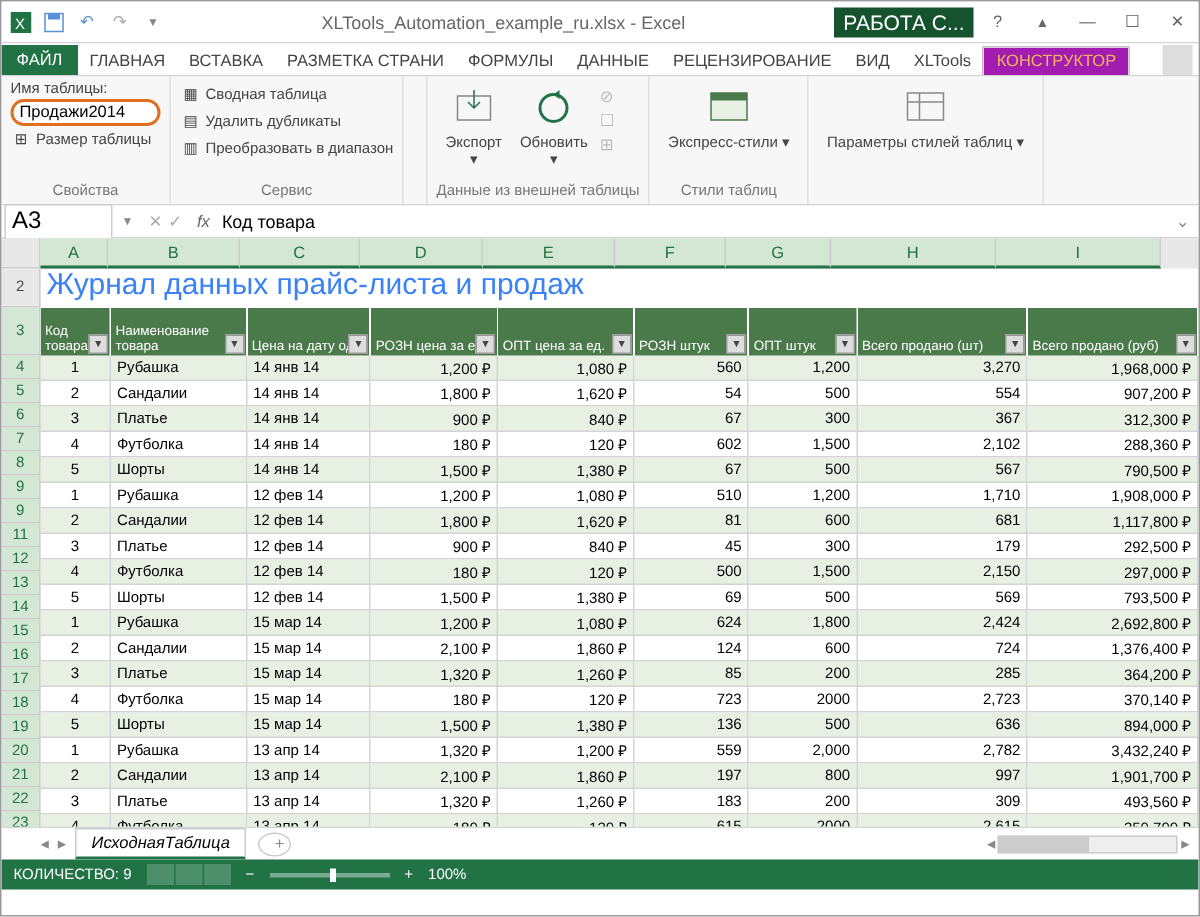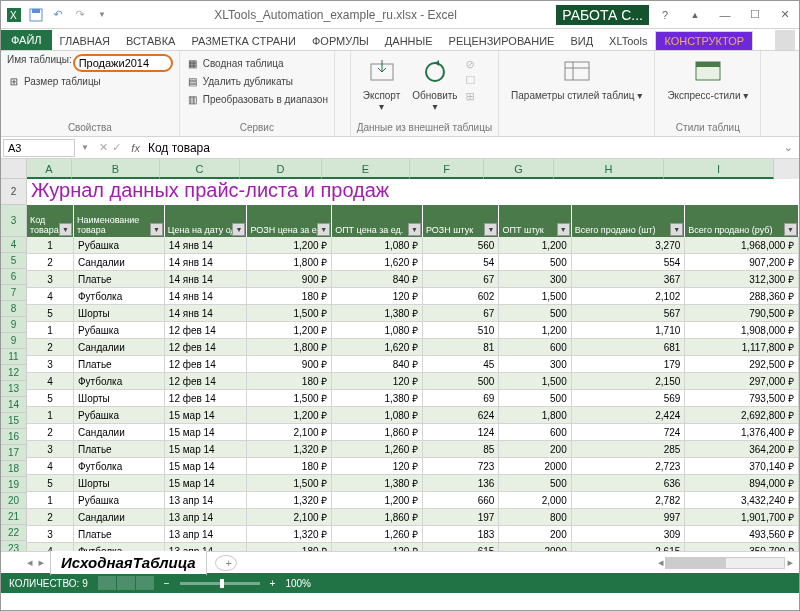--- a/index.html
+++ b/index.html
@@ -10,67 +10,67 @@
 .qat-icon { width: 18px; height: 18px; display: flex; align-items: center; justify-content: center; }
 .title-center { flex: 1; text-align: center; color: #666; font-size: 12px; }
 .title-right { display: flex; align-items: center; gap: 2px; }
 .context-tab { background: #14532d; color: #fff; padding: 2px 6px; font-size: 14px; }
 .win-btn { width: 28px; height: 20px; display: flex; align-items: center; justify-content: center; color: #666; }
 .user-pic { width: 20px; height: 20px; background: #ddd; margin-right: 4px; }
 
 .tabs { height: 22px; background: #fff; display: flex; align-items: flex-end; border-bottom: 1px solid #d4d4d4; }
 .tab { padding: 3px 8px; font-size: 11px; color: #444; cursor: pointer; }
 .tab.file { background: #217346; color: #fff; padding: 4px 10px; }
-.tab.active { background: #6d28d9; border: 1px solid #d4d4d4; border-bottom: none; color: #f0b060; }
+.tab.active { background: #a21caf; border: 1px solid #d4d4d4; border-bottom: none; color: #f0b060; }
 
 .ribbon { height: 86px; background: #f7f7f7; display: flex; border-bottom: 1px solid #d4d4d4; }
 .ribbon-group { border-right: 1px solid #e0e0e0; padding: 3px 6px; display: flex; flex-direction: column; }
 .ribbon-group-content { flex: 1; }
 .ribbon-group-label { text-align: center; color: #777; font-size: 10px; padding-top: 2px; }
-.prop-field { display: flex; flex-direction: row; gap: 1px; }
+.prop-field { display: flex; flex-direction: column; gap: 1px; }
 .prop-label { font-size: 10px; color: #444; }
 .prop-input { width: 100px; border: 2px solid #e07020; border-radius: 10px; padding: 1px 4px; font-size: 11px; background: #fff; }
 .prop-link { display: flex; align-items: center; gap: 3px; color: #444; font-size: 10px; padding: 2px 0; }
 .prop-link .ico { width: 14px; height: 14px; display: inline-flex; align-items: center; justify-content: center; }
 .big-btn { display: flex; flex-direction: column; align-items: center; padding: 2px 6px; gap: 2px; }
 .big-btn .ico { width: 32px; height: 32px; display: flex; align-items: center; justify-content: center; }
 .big-btn .lbl { font-size: 10px; text-align: center; color: #444; line-height: 1.1; }
 .group-h { display: flex; align-items: flex-start; }
 
 .formula-bar { height: 22px; display: flex; align-items: center; border-bottom: 1px solid #d4d4d4; background: #fff; }
-.name-box { width: 72px; border: 1px solid #ccc; padding: 2px 4px; font-size: 11px; margin: 0 2px; }
+.name-box { width: 72px; border: 1px solid #ccc; padding: 2px 4px; font-size: 16px; margin: 0 2px; }
 .fb-btns { display: flex; gap: 4px; padding: 0 6px; color: #aaa; }
 .fx-label { font-style: italic; color: #666; padding: 0 4px; }
 .fb-input { flex: 1; border: none; padding: 2px 4px; font-size: 12px; }
 
 .grid-area { height: 392px; overflow: hidden; position: relative; }
 .corner { width: 26px; height: 20px; background: #e8e8e8; border-right: 1px solid #ccc; border-bottom: 1px solid #ccc; position: absolute; top: 0; left: 0; }
 .col-headers { position: absolute; top: 0; left: 26px; right: 0; height: 20px; display: flex; background: #e8e8e8; }
 .col-h { border-right: 1px solid #ccc; border-bottom: 1px solid #ccc; text-align: center; font-size: 11px; color: #444; line-height: 20px; flex-shrink: 0; }
 .col-h.sel { background: #d4e6d4; color: #217346; border-bottom: 2px solid #217346; }
 .row-headers { position: absolute; top: 20px; left: 0; width: 26px; }
 .row-h { height: 16px; border-right: 1px solid #ccc; border-bottom: 1px solid #ccc; background: #e8e8e8; text-align: center; font-size: 10px; color: #444; line-height: 16px; }
 .row-h.sel { background: #d4e6d4; color: #217346; }
 .row-h.first { height: 26px; line-height: 26px; }
 .row-h.hdr { height: 32px; line-height: 32px; }
 
 .cells { position: absolute; top: 20px; left: 26px; right: 0; }
-.big-title { height: 26px; font-size: 20px; color: #a21caf; padding: 0 4px; white-space: nowrap; font-weight: 300; }
+.big-title { height: 26px; font-size: 20px; color: #3b82f6; padding: 0 4px; white-space: nowrap; font-weight: 300; }
 .tbl { border-collapse: collapse; width: 100%; table-layout: fixed; }
 .tbl th { background: #4a7a4a; color: #fff; font-size: 9px; font-weight: normal; text-align: left; padding: 2px 3px; height: 32px; border-right: 1px solid #fff; position: relative; vertical-align: bottom; }
 .tbl th .drop { position: absolute; right: 1px; bottom: 1px; width: 13px; height: 13px; background: #ddd; border: 1px solid #999; font-size: 7px; line-height: 11px; text-align: center; color: #444; }
 .tbl td { font-size: 10px; padding: 1px 4px; height: 16px; border-right: 1px solid #d4d4d4; border-bottom: 1px solid #d4d4d4; white-space: nowrap; overflow: hidden; }
 .tbl tr.band td { background: #e8f0e4; }
 .tbl tr.nob td { background: #fff; }
 .tbl td.r { text-align: right; }
 .tbl td.c { text-align: center; }
 
 .sheet-tabs { height: 22px; background: #fff; display: flex; align-items: center; border-top: 1px solid #d4d4d4; padding-left: 20px; }
 .nav-arrows { display: flex; gap: 6px; padding: 0 6px; color: #888; }
-.sheet-tab { padding: 3px 10px; font-size: 15px; background: #fff; border: 1px solid #ccc; border-bottom: 2px solid #217346; font-weight: bold; font-style: italic; }
+.sheet-tab { padding: 3px 10px; font-size: 11px; background: #fff; border: 1px solid #ccc; border-bottom: 2px solid #217346; font-weight: normal; font-style: italic; }
 .add-sheet { padding: 0 10px; color: #888; width: 16px; height: 16px; border: 1px solid #ccc; border-radius: 50%; text-align: center; margin-left: 8px; line-height: 14px; }
 .hscroll { flex: 1; display: flex; justify-content: flex-end; align-items: center; gap: 2px; padding-right: 6px; }
 .hscroll-track { width: 120px; height: 12px; background: #eee; border: 1px solid #ccc; position: relative; }
 .hscroll-thumb { position: absolute; left: 0; width: 60px; height: 100%; background: #ccc; }
 
 .status-bar { height: 20px; background: #217346; color: #fff; display: flex; align-items: center; font-size: 10px; padding: 0 8px; }
 .status-left { flex: 1; }
 .status-right { display: flex; align-items: center; gap: 10px; }
 .view-btns { display: flex; gap: 1px; }
 .view-btn { width: 18px; height: 14px; background: rgba(255,255,255,0.2); }
@@ -177,43 +177,43 @@
         <span>⊞</span>
       </div>
     </div>
     <div class="ribbon-group-label">Данные из внешней таблицы</div>
   </div>
   <div class="ribbon-group">
     <div class="ribbon-group-content group-h">
       <div class="big-btn">
         <span class="ico">
             <svg width="28" height="28">
+              <rect x="2" y="4" width="24" height="18" fill="#e8f0e4" stroke="#4a7a4a"></rect>
+              <rect x="2" y="4" width="24" height="5" fill="#4a7a4a"></rect>
+            </svg>
+          </span>
+        <span class="lbl"><span>Экспресс-стили</span> <span>▾</span></span>
+      </div>
+    </div>
+    <div class="ribbon-group-label">Стили таблиц</div>
+  </div>
+  <div class="ribbon-group">
+    <div class="ribbon-group-content group-h">
+      <div class="big-btn">
+        <span class="ico">
+            <svg width="28" height="28">
               <rect x="2" y="4" width="24" height="18" fill="none" stroke="#888"></rect>
               <line x1="2" y1="10" x2="26" y2="10" stroke="#888"></line>
               <line x1="10" y1="4" x2="10" y2="22" stroke="#888"></line>
             </svg>
           </span>
         <span class="lbl"><span>Параметры стилей таблиц</span> <span>▾</span></span>
       </div>
     </div>
     <div class="ribbon-group-label">&nbsp;</div>
-  </div>
-  <div class="ribbon-group">
-    <div class="ribbon-group-content group-h">
-      <div class="big-btn">
-        <span class="ico">
-            <svg width="28" height="28">
-              <rect x="2" y="4" width="24" height="18" fill="#e8f0e4" stroke="#4a7a4a"></rect>
-              <rect x="2" y="4" width="24" height="5" fill="#4a7a4a"></rect>
-            </svg>
-          </span>
-        <span class="lbl"><span>Экспресс-стили</span> <span>▾</span></span>
-      </div>
-    </div>
-    <div class="ribbon-group-label">Стили таблиц</div>
   </div>
 </div>
 
 <div class="formula-bar">
   <input class="name-box" value="A3" style="">
   <span style="color:#888;font-size:8px;padding:0 4px">▼</span>
   <div class="fb-btns">
     <span>✕</span>
     <span>✓</span>
   </div>
@@ -451,21 +451,21 @@
             <td class="r">500</td>
             <td class="r">636</td>
             <td class="r">894,000 ₽</td>
           </tr>
           <tr class="nob">
             <td class="c">1</td>
             <td>Рубашка</td>
             <td>13 апр 14</td>
             <td class="r">1,320 ₽</td>
             <td class="r">1,200 ₽</td>
-            <td class="r">660</td>
+            <td class="r">559</td>
             <td class="r">2,000</td>
             <td class="r">2,782</td>
             <td class="r">3,432,240 ₽</td>
           </tr>
           <tr class="band">
             <td class="c">2</td>
             <td>Сандалии</td>
             <td>13 апр 14</td>
             <td class="r">2,100 ₽</td>
             <td class="r">1,860 ₽</td>

